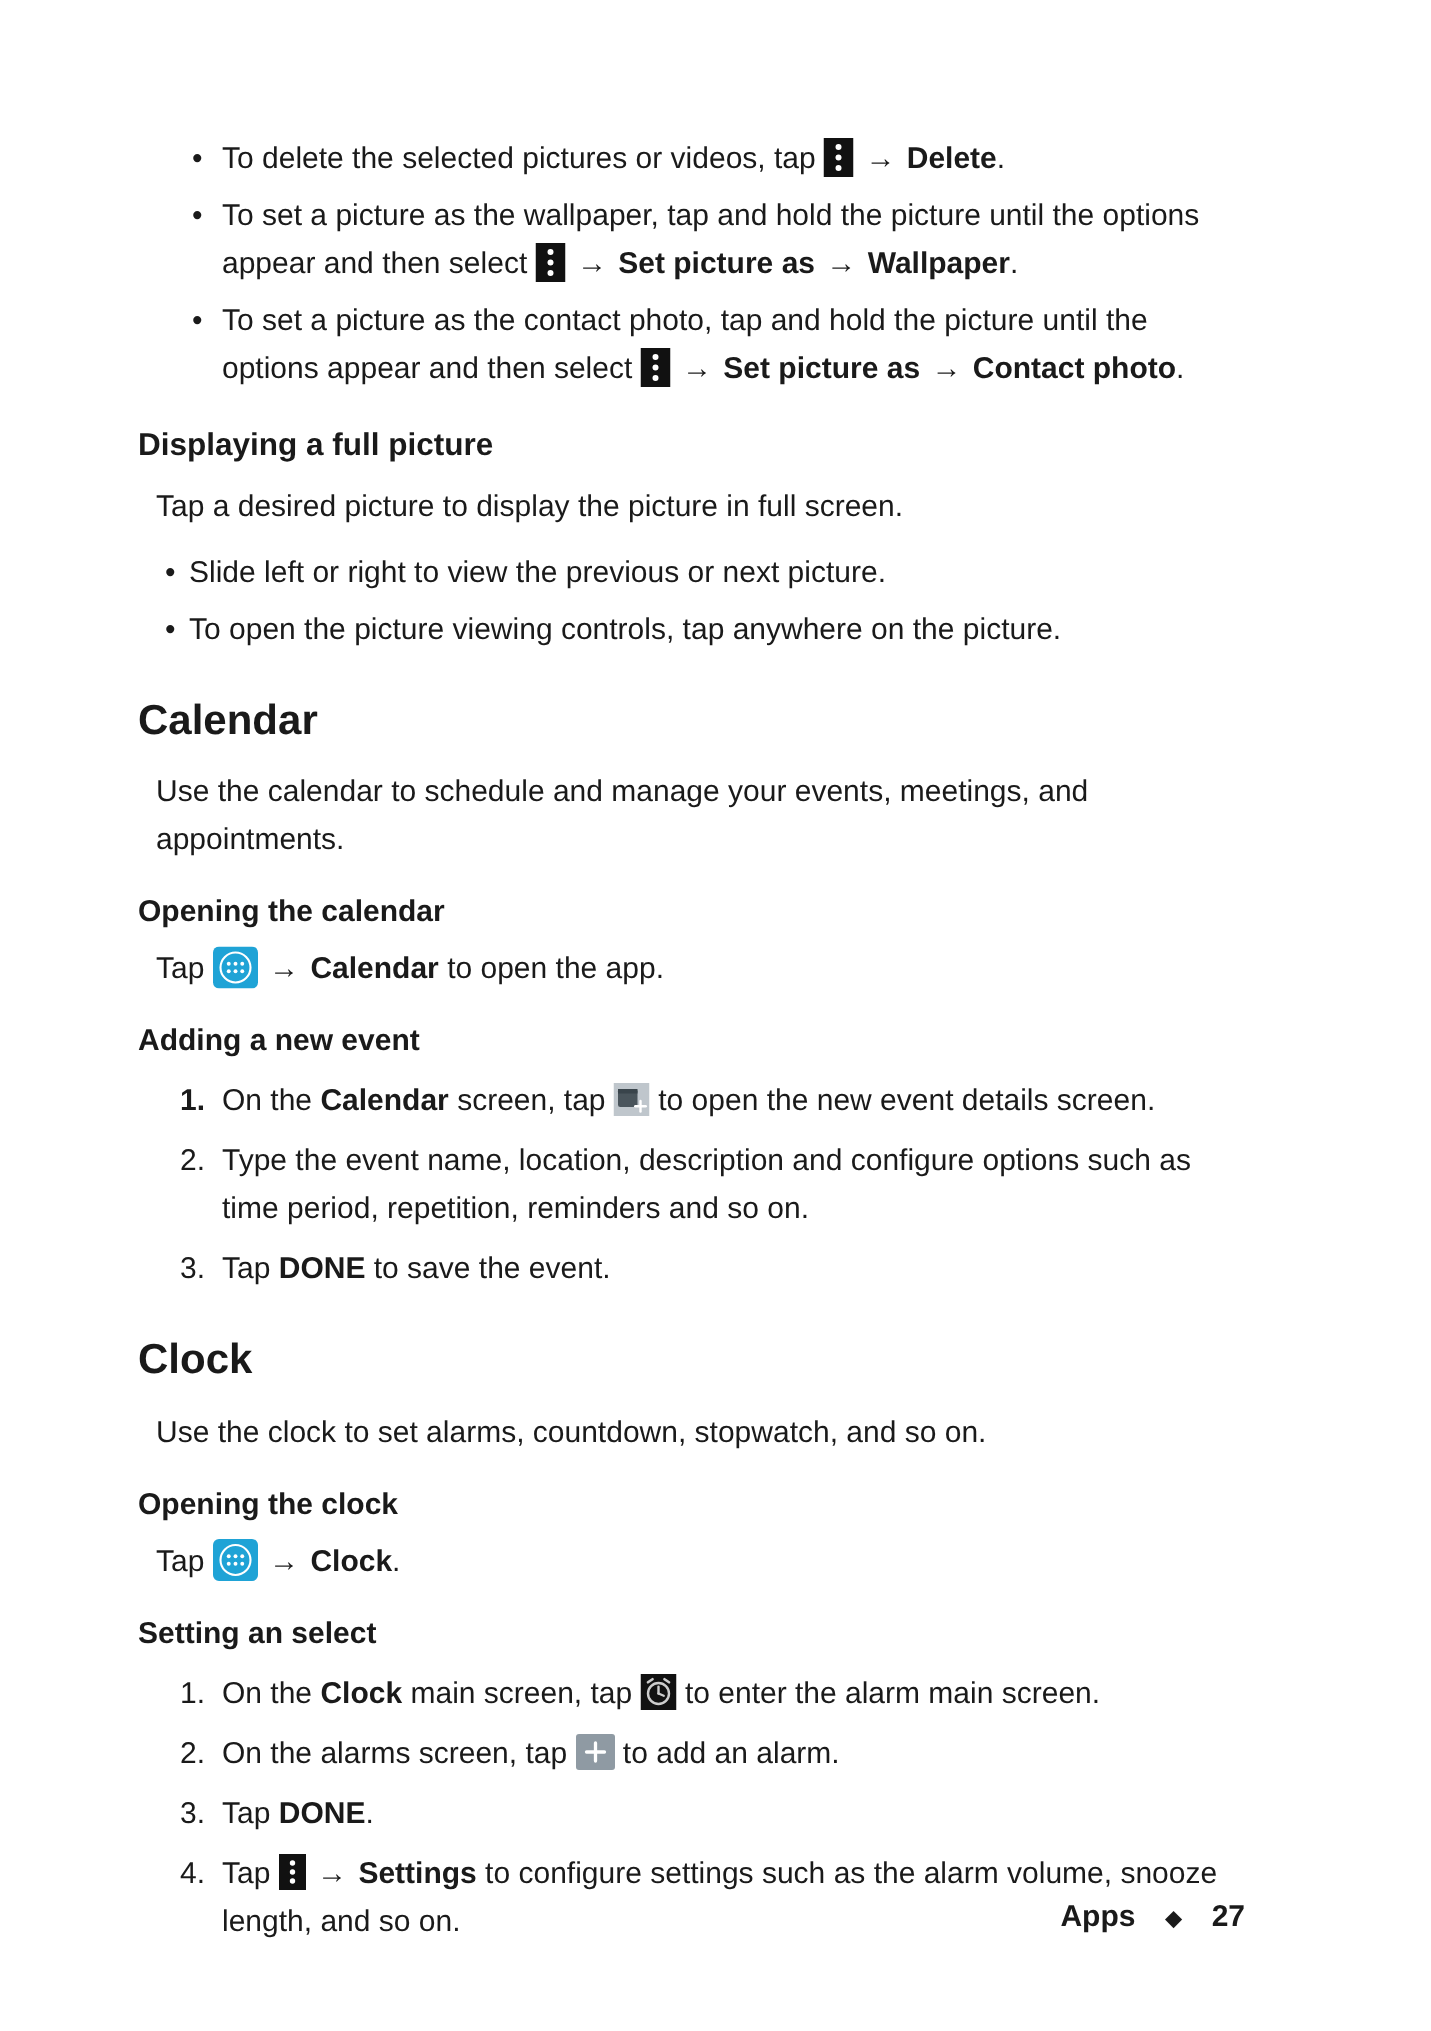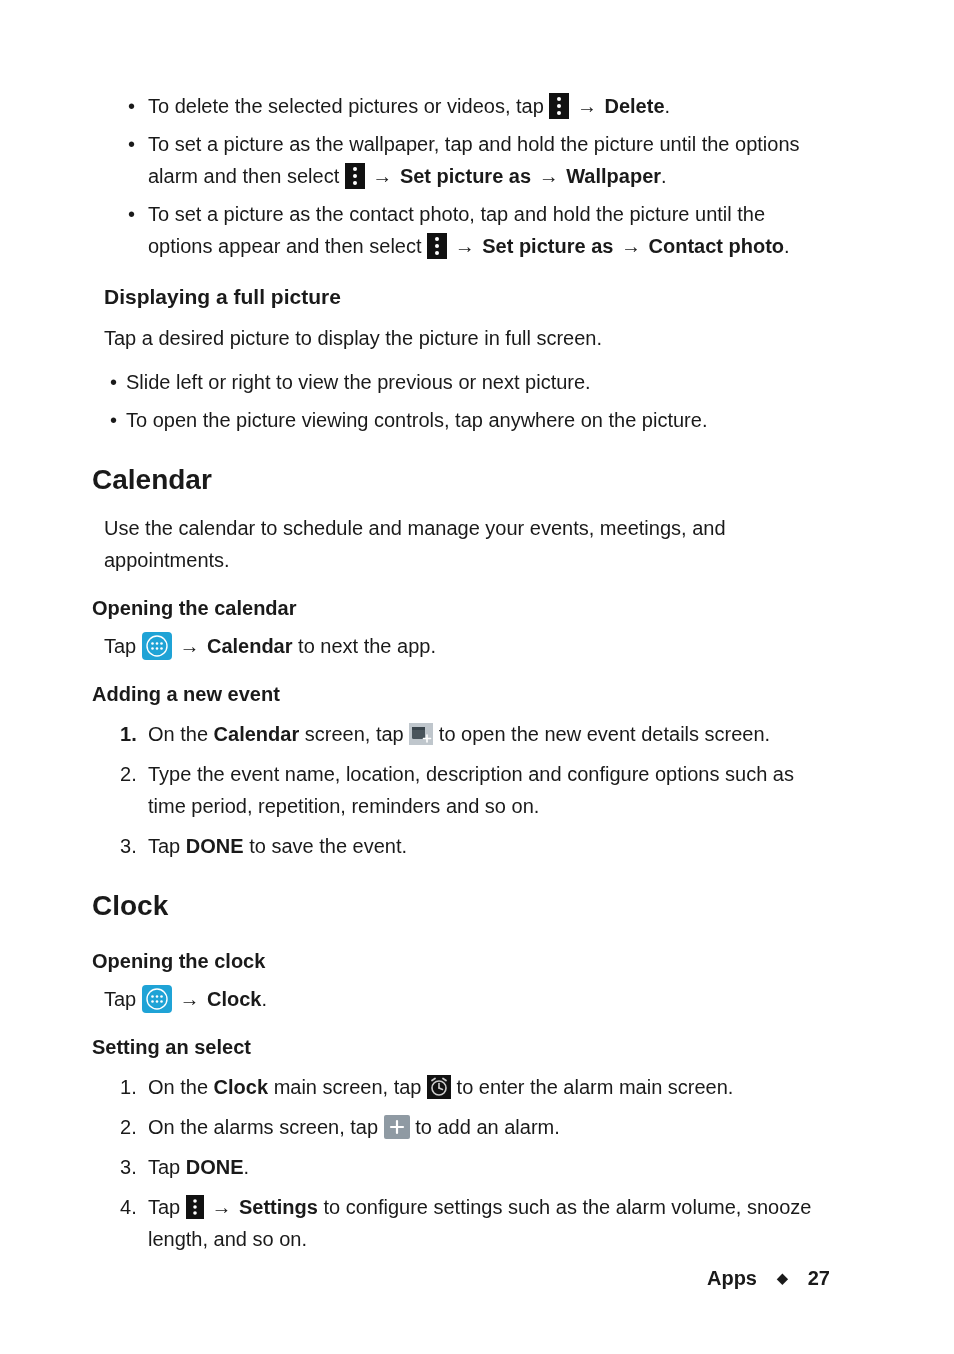--- a/index.html
+++ b/index.html
@@ -25,21 +25,21 @@
     font-weight: 400;
   }
   .h2 {
     font-size: 28px;
     font-weight: 600;
     margin: 22px 0 10px 0;
   }
   .h3 {
     font-size: 21px;
     font-weight: 700;
-    margin: 18px 0 8px 12px;
+    margin: 18px 0 8px 0;
   }
   .h4 {
     font-size: 20px;
     font-weight: 700;
     margin: 16px 0 6px 0;
   }
   ul.bullets {
     list-style: none;
     margin: 0 0 0 0;
     padding: 0 0 0 56px;
@@ -129,21 +129,21 @@
             <rect width="20" height="26" fill="#111"></rect>
             <circle cx="10" cy="6" r="2" fill="#fff"></circle>
             <circle cx="10" cy="13" r="2" fill="#fff"></circle>
             <circle cx="10" cy="20" r="2" fill="#fff"></circle>
           </svg>
       </span>
       <span> </span><span class="arrow">→</span><span> </span>
       <span class="bold">Delete</span><span>.</span>
     </li>
     <li>
-      <span>To set a picture as the wallpaper, tap and hold the picture until the options alarm and then select </span>
+      <span>To set a picture as the wallpaper, tap and hold the picture until the options appear and then select </span>
       <span class="inline-icon">
         <svg width="20" height="26" viewBox="0 0 20 26">
             <rect width="20" height="26" fill="#111"></rect>
             <circle cx="10" cy="6" r="2" fill="#fff"></circle>
             <circle cx="10" cy="13" r="2" fill="#fff"></circle>
             <circle cx="10" cy="20" r="2" fill="#fff"></circle>
           </svg>
       </span>
       <span> </span><span class="arrow">→</span><span> </span>
       <span class="bold">Set picture as</span>
@@ -188,21 +188,21 @@
             <circle cx="10.5" cy="11.5" r="1.3"></circle>
             <circle cx="15" cy="11.5" r="1.3"></circle>
             <circle cx="19.5" cy="11.5" r="1.3"></circle>
             <circle cx="10.5" cy="16.5" r="1.3"></circle>
             <circle cx="15" cy="16.5" r="1.3"></circle>
             <circle cx="19.5" cy="16.5" r="1.3"></circle>
           </g>
         </svg>
     </span>
     <span> </span><span class="arrow">→</span><span> </span>
-    <span class="bold">Calendar</span><span> to next the app.</span>
+    <span class="bold">Calendar</span><span> to open the app.</span>
   </div>
 
   <div class="h4">Adding a new event</div>
   <ol class="steps">
     <li class="firstbold">
       <span>On the </span><span class="bold">Calendar</span><span> screen, tap </span>
       <span class="inline-icon">
         <svg width="24" height="22" viewBox="0 0 24 22">
             <rect x="0" y="0" width="24" height="22" fill="#bfc6cc"></rect>
             <rect x="3" y="4" width="13" height="12" rx="1.5" fill="#4a555c"></rect>
@@ -215,20 +215,21 @@
       </span>
       <span> to open the new event details screen.</span>
     </li>
     <li>Type the event name, location, description and configure options such as time period, repetition, reminders and so on.</li>
     <li>
       <span>Tap </span><span class="bold">DONE</span><span> to save the event.</span>
     </li>
   </ol>
 
   <div class="h2">Clock</div>
+  <div class="para">Use the clock to set alarms, countdown, stopwatch, and so on.</div>
 
   <div class="h4">Opening the clock</div>
   <div class="para">
     <span>Tap </span>
     <span class="inline-icon">
       <svg width="30" height="28" viewBox="0 0 30 28">
           <rect x="0" y="0" width="30" height="28" rx="4" fill="#1fa3d6"></rect>
           <circle cx="15" cy="14" r="10" fill="none" stroke="#fff" stroke-width="1.4"></circle>
           <g fill="#fff">
             <circle cx="10.5" cy="11.5" r="1.3"></circle>

